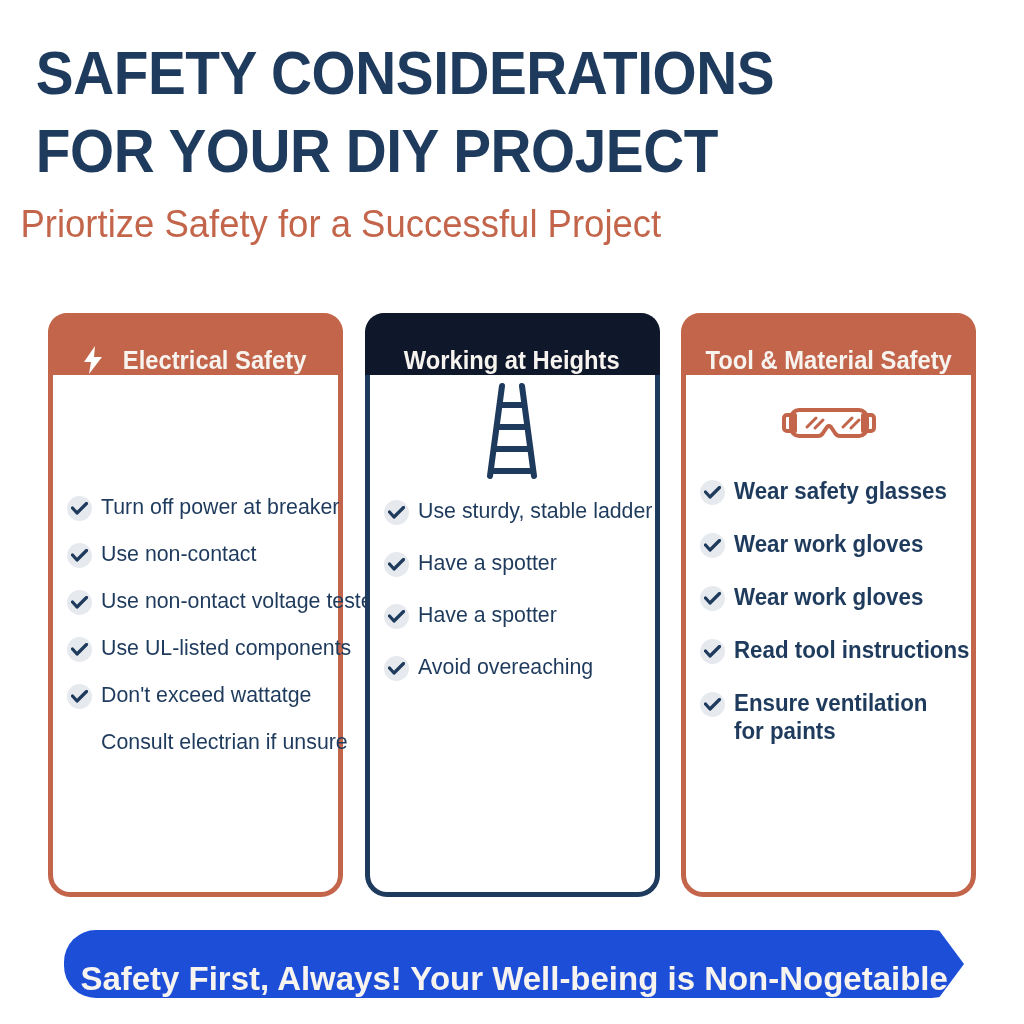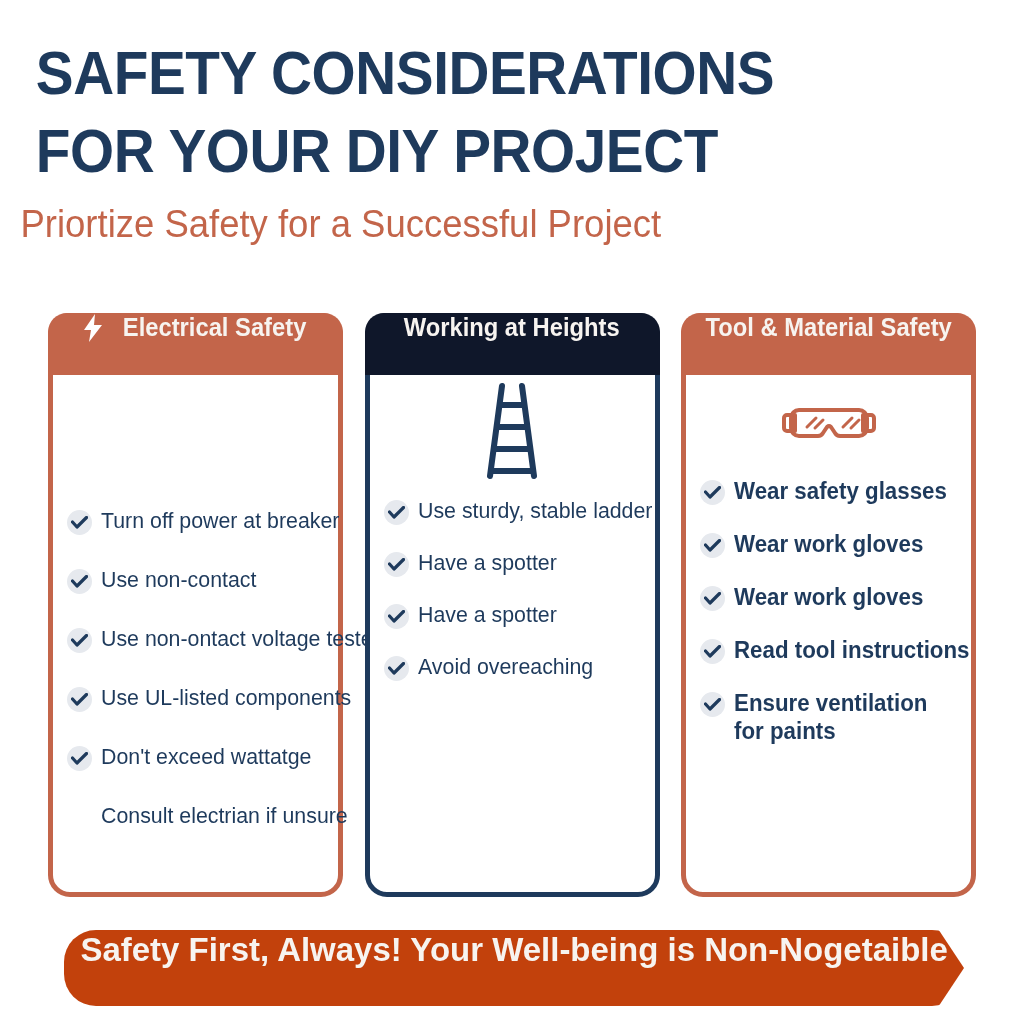--- a/index.html
+++ b/index.html
@@ -62,21 +62,21 @@
     flex-direction: column;
   }
   .card.terracotta { border: 5px solid #c3654a; }
   .card.navy       { border: 5px solid #1e3a5c; }
 
   .card-header {
     height: 62px;
     margin: -5px -5px 0 -5px;
     border-radius: 19px 19px 0 0;
     display: flex;
-    align-items: flex-start;
+    align-items: flex-end;
     justify-content: center;
     gap: 12px;
     flex: none;
   }
   .card-header.terracotta { background: #c3654a; }
   .card-header.navy       { background: #0f172a; }
 
   .card-header-title {
     color: #f7f4f0;
     font-size: 25px;
@@ -131,37 +131,37 @@
     background: #e6e9ee;
     flex: none;
     display: flex;
     align-items: center;
     justify-content: center;
     margin-top: 3px;
   }
   .check.hidden { background: transparent; }
 
   
-  .card1 .items { gap: 31px; margin-top: 20px; text-align: right; }
+  .card1 .items { gap: 19px; margin-top: 6px; text-align: right; }
   .card1 .item  { font-size: 22px; }
   .card2 .items { gap: 24px; margin-top: 10px; }
   .card3 .items { gap: 25px; margin-top: 6px; }
   .card3 .item  { font-size: 23px; font-weight: bold; }
 
   
   .footer {
     position: absolute;
     left: 64px;
     top: 930px;
     width: 900px;
-    height: 76px;
-    background: #c2410c;
+    height: 68px;
+    background: #1d4ed8;
     border-radius: 32px;
     display: flex;
-    align-items: flex-start;
+    align-items: flex-end;
     justify-content: center;
     clip-path: polygon(0 0, 97.2% 0, 100% 50%, 97.2% 100%, 0 100%);
   }
   .footer-text {
     color: #f7f4f0;
     font-size: 34px;
     font-weight: bold;
     transform: scaleX(0.97);
     white-space: nowrap;
   }

